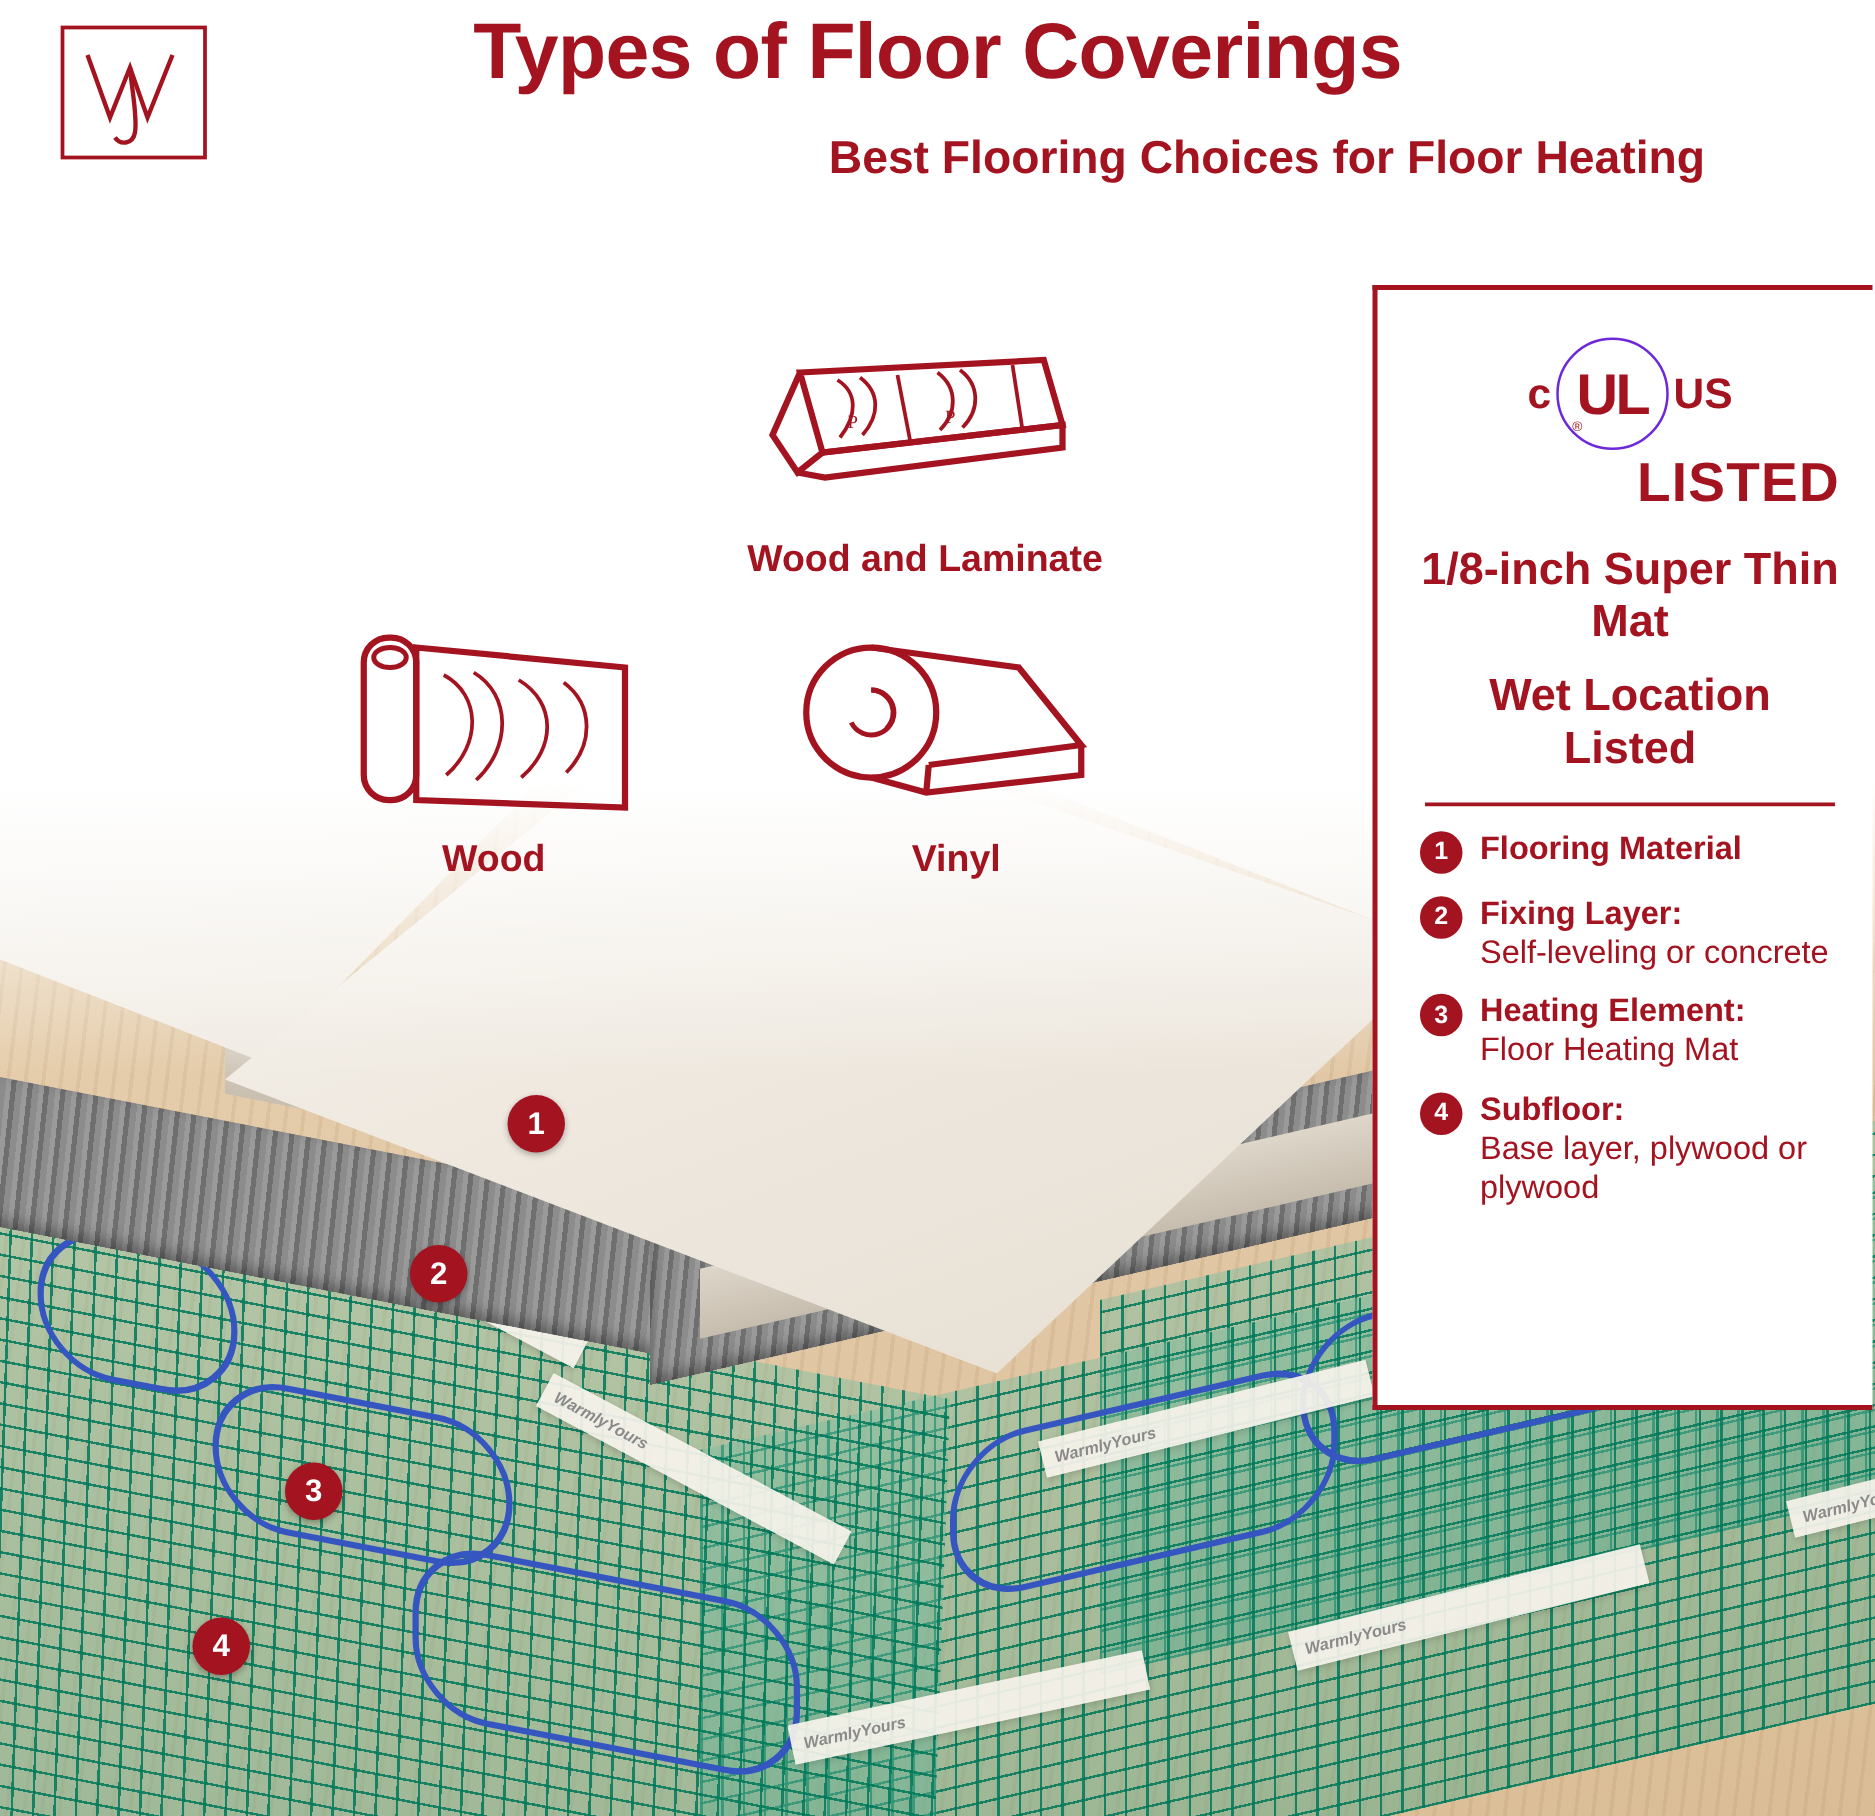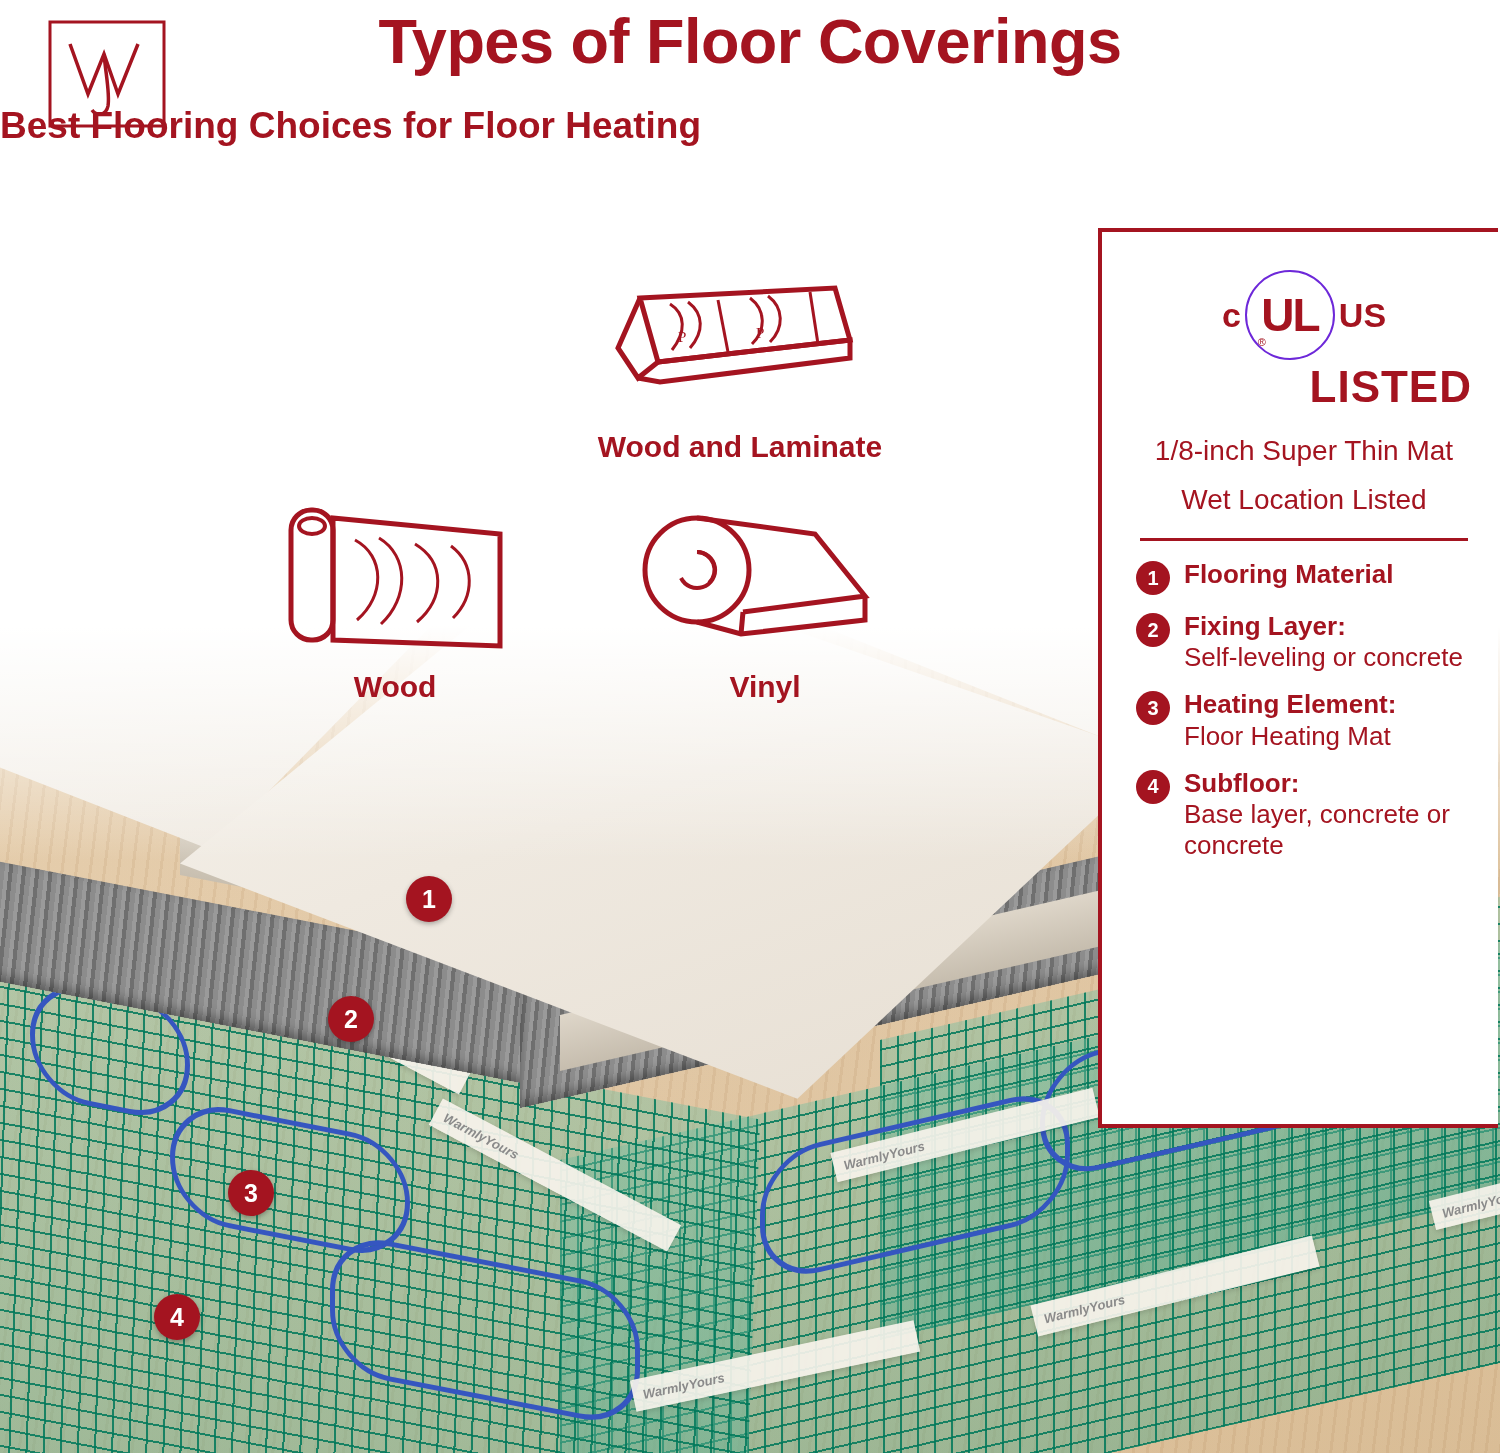--- a/index.html
+++ b/index.html
@@ -46,21 +46,21 @@
     font-size: 63px;
     font-weight: bold;
     letter-spacing: -0.5px;
     color: #a41420;
     line-height: 1.05;
   }
   .subtitle {
     position: absolute;
     left: 0; top: 105px;
     width: 1364px;
-    text-align: left;
+    text-align: right;
     font-size: 37px;
     font-weight: bold;
     color: #a41420;
   }
 
   
   .scene {
     position: absolute;
     left: 0; top: 560px;
     width: 1500px;
@@ -302,22 +302,22 @@
   }
   .ul-listed {
     text-align: right;
     font-size: 44px;
     font-weight: bold;
     letter-spacing: 1px;
     margin-top: 2px;
   }
   .panel-h1, .panel-h2 {
     text-align: center;
-    font-size: 28px;
-    font-weight: normal;
+    font-size: 36px;
+    font-weight: bold;
     line-height: 1.18;
     color: #a41420;
   }
   .panel-h1 { margin-top: 22px; }
   .panel-h2 { margin-top: 16px; }
   .divider {
     height: 3px;
     background: #a41420;
     margin: 22px 4px 18px 4px;
   }
@@ -498,19 +498,19 @@
       <div class="txt">
         <span class="strong">Heating Element:</span>
         <span class="norm">Floor Heating Mat</span>
       </div>
     </div>
 
     <div class="item">
       <div class="num">4</div>
       <div class="txt">
         <span class="strong">Subfloor:</span>
-        <span class="norm">Base layer, concrete or concrete</span>
+        <span class="norm">Base layer, plywood or plywood</span>
       </div>
     </div>
 
   </div>
 
 </div>
 
 </body></html>

